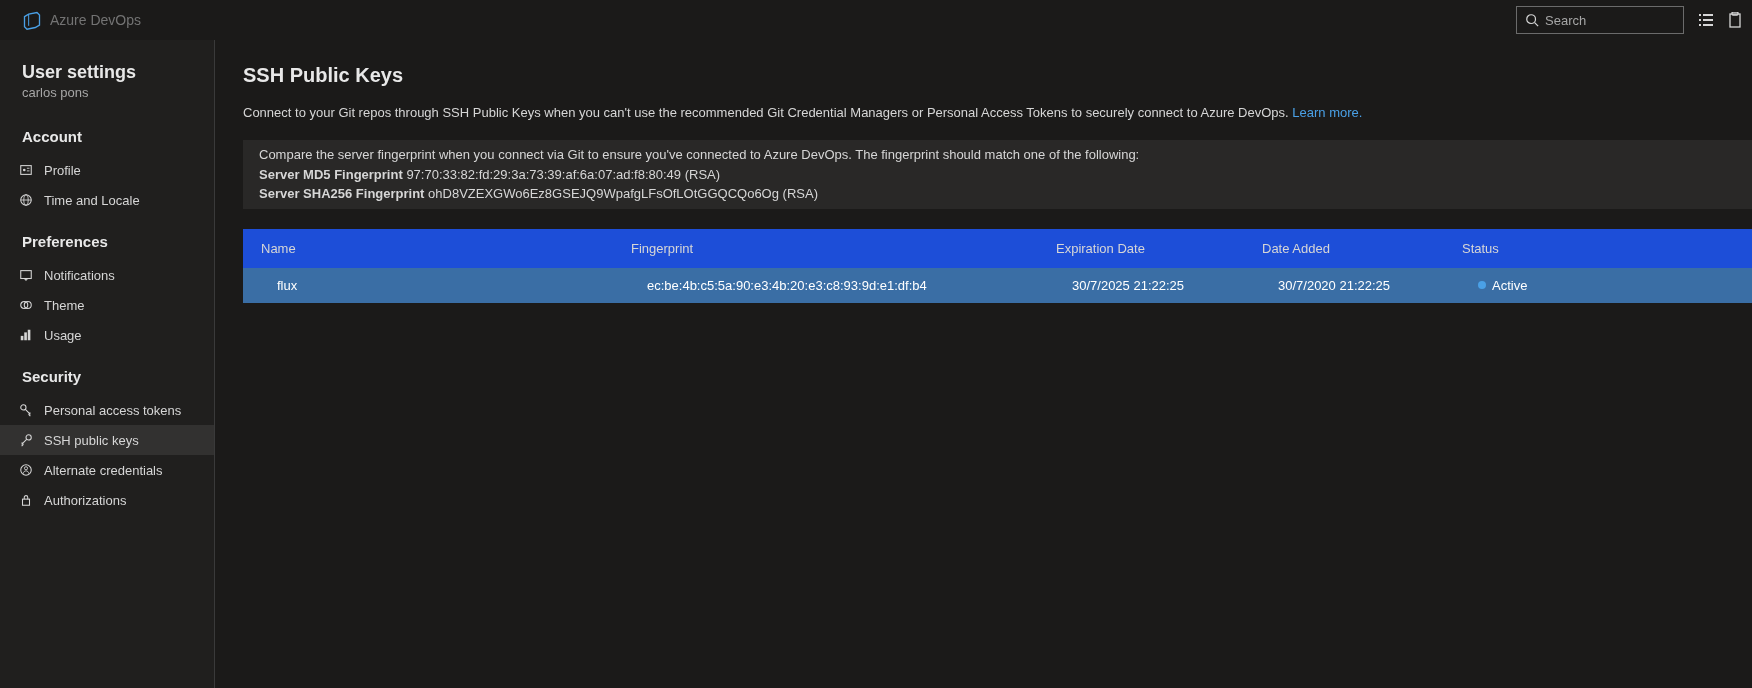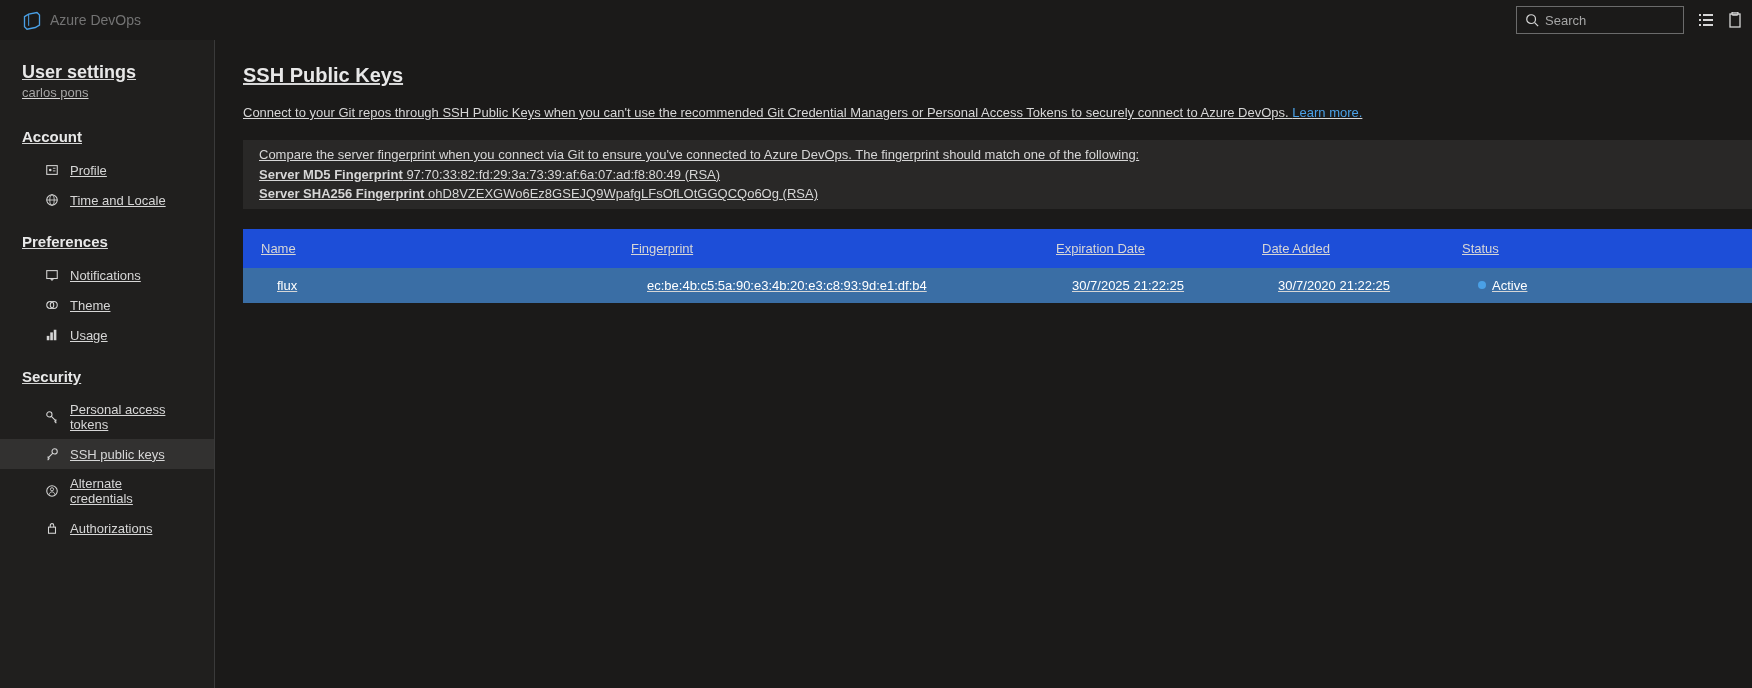--- a/index.html
+++ b/index.html
@@ -68,21 +68,20 @@
     }
     .header-icon {
       color: #d6d6d6;
       cursor: pointer;
       display: flex;
       align-items: center;
     }
     .main-container {
       display: flex;
       height: calc(100% - 40px);
-      text-decoration: underline;
     }
     .sidebar {
       width: 215px;
       background: #201f1e;
       border-right: 1px solid #3a3a3a;
       padding-top: 22px;
       flex-shrink: 0;
     }
     .sidebar-title {
       font-size: 18px;
@@ -102,21 +101,21 @@
       font-weight: 600;
       color: #e8e8e8;
       padding: 0 22px;
       margin-bottom: 10px;
       margin-top: 18px;
     }
     .sidebar-item {
       display: flex;
       align-items: center;
       gap: 10px;
-      padding: 7px 44px;
+      padding: 7px 18px;
       font-size: 13px;
       color: #d6d6d6;
       cursor: pointer;
     }
     .sidebar-item.selected {
       background: #323130;
     }
     .sidebar-item-icon {
       width: 16px;
       height: 16px;

